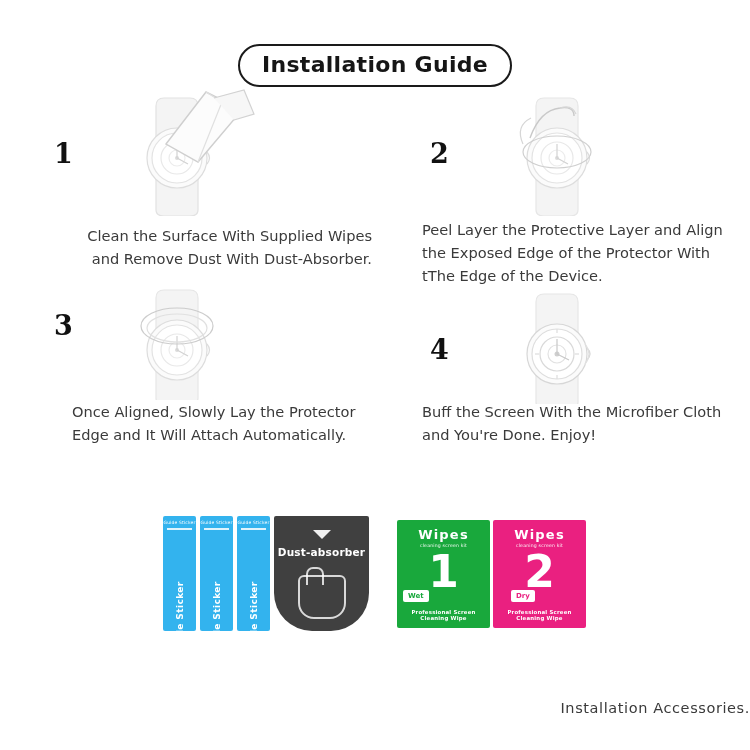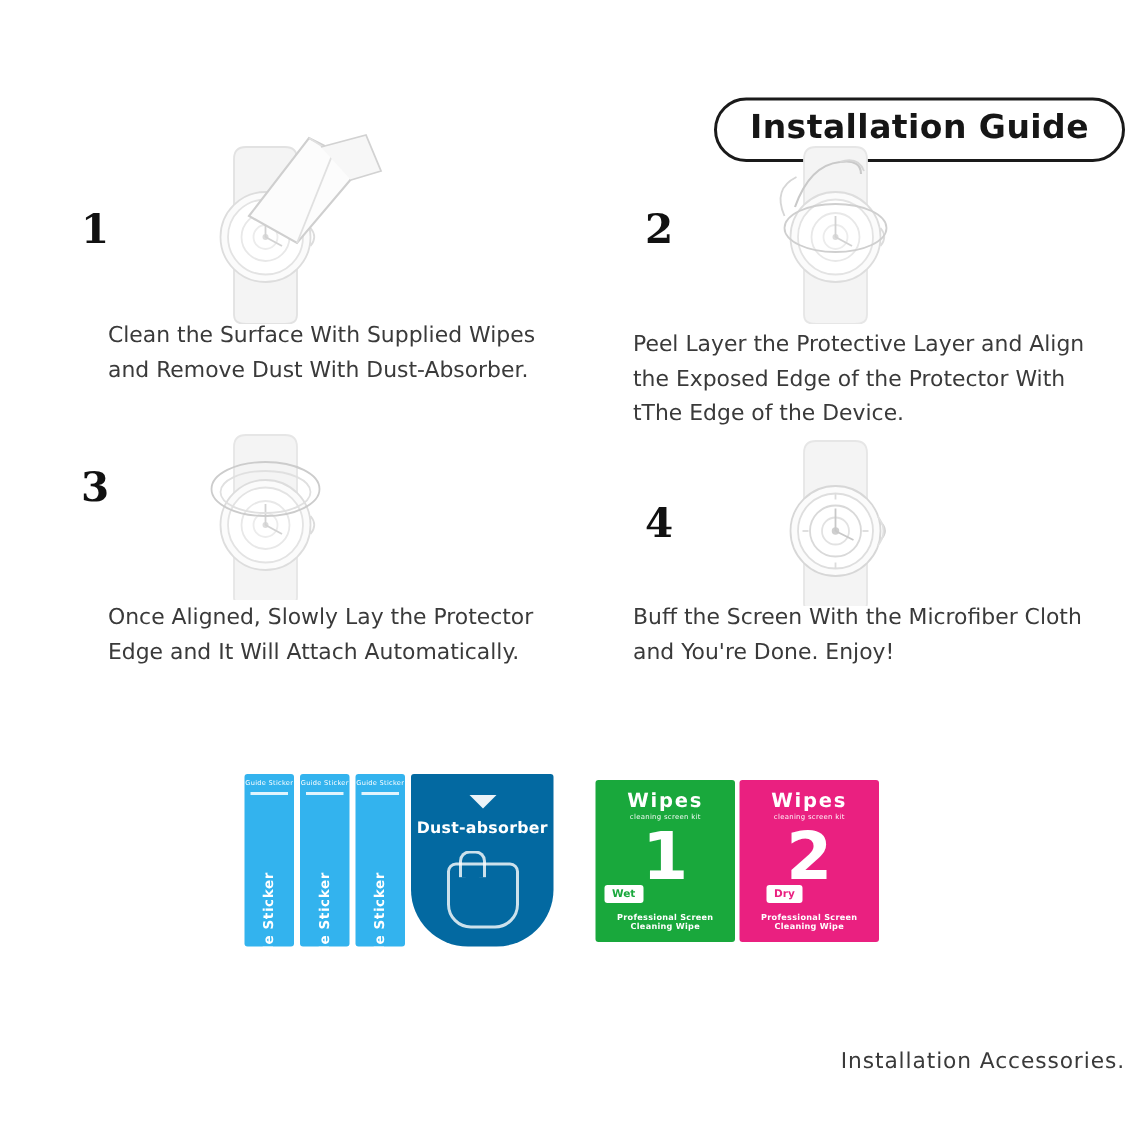--- a/index.html
+++ b/index.html
@@ -15,22 +15,21 @@
     position: relative;
     overflow: hidden;
   }
 
   
   .title-wrap {
     position: absolute;
     top: 44px;
     left: 0;
     width: 100%;
-    text-align: right;
-    margin-top: 21px;
+    text-align: center;
   }
   .title-pill {
     display: inline-block;
     border: 2px solid #1a1a1a;
     border-radius: 24px;
     padding: 6px 22px 8px 22px;
     font-size: 22px;
     font-weight: bold;
     letter-spacing: 0.3px;
     color: #161616;
@@ -78,21 +77,21 @@
   #step-1 .step-num { left: 18px;  top: 42px; }
   #step-2 .step-num { left: 18px;  top: 42px; }
   #step-3 .step-num { left: 18px;  top: 16px; }
   #step-4 .step-num { left: 18px;  top: 40px; }
 
   #step-1 .step-art { left: 58px; top: -10px; }
   #step-2 .step-art { left: 78px; top: -10px; }
   #step-3 .step-art { left: 58px; top: -14px; }
   #step-4 .step-art { left: 78px; top: -10px; }
 
-  #step-1 .step-text { left: 36px; top: 116px; width: 300px; }
+  #step-1 .step-text { left: 36px; top: 128px; width: 300px; text-align: right; }
   #step-2 .step-text { left: 10px; top: 122px; width: 320px; }
   #step-3 .step-text { left: 36px; top: 106px; width: 300px; }
   #step-4 .step-text { left: 10px; top: 106px; width: 330px; }
 
   
   .accessories {
     position: absolute;
     top: 516px;
     left: 0;
     width: 750px;
@@ -139,21 +138,21 @@
     transform-origin: center;
     white-space: nowrap;
     font-size: 9px;
     font-weight: bold;
     color: #ffffff;
     letter-spacing: 0.4px;
   }
   .dust-absorber {
     width: 95px;
     height: 115px;
-    background: #0369a1;
+    background: #404040;
     border-radius: 2px 2px 38px 38px;
     position: relative;
     overflow: hidden;
   }
   .dust-absorber .da-arrow {
     position: absolute;
     top: 14px;
     left: 50%;
     transform: translateX(-50%);
     width: 0;

